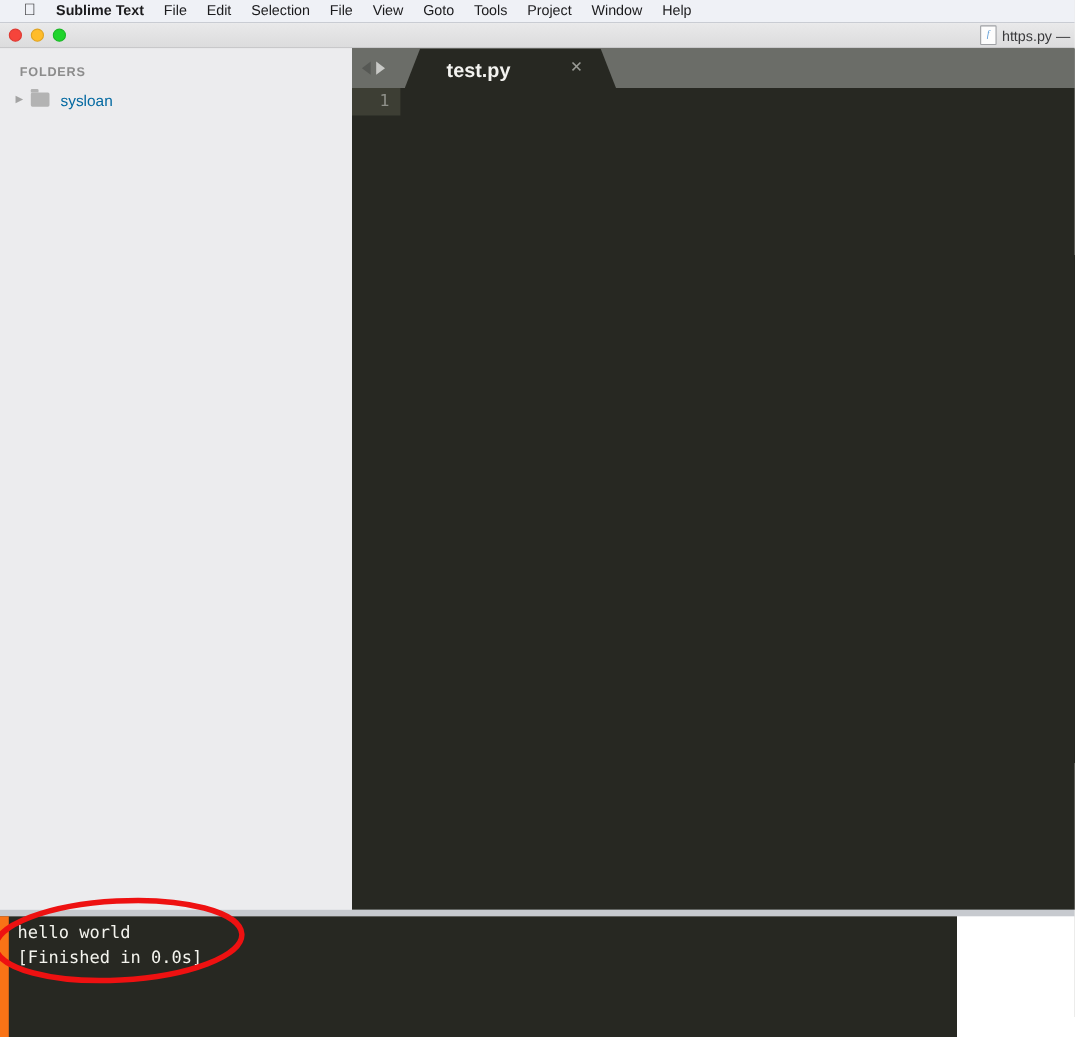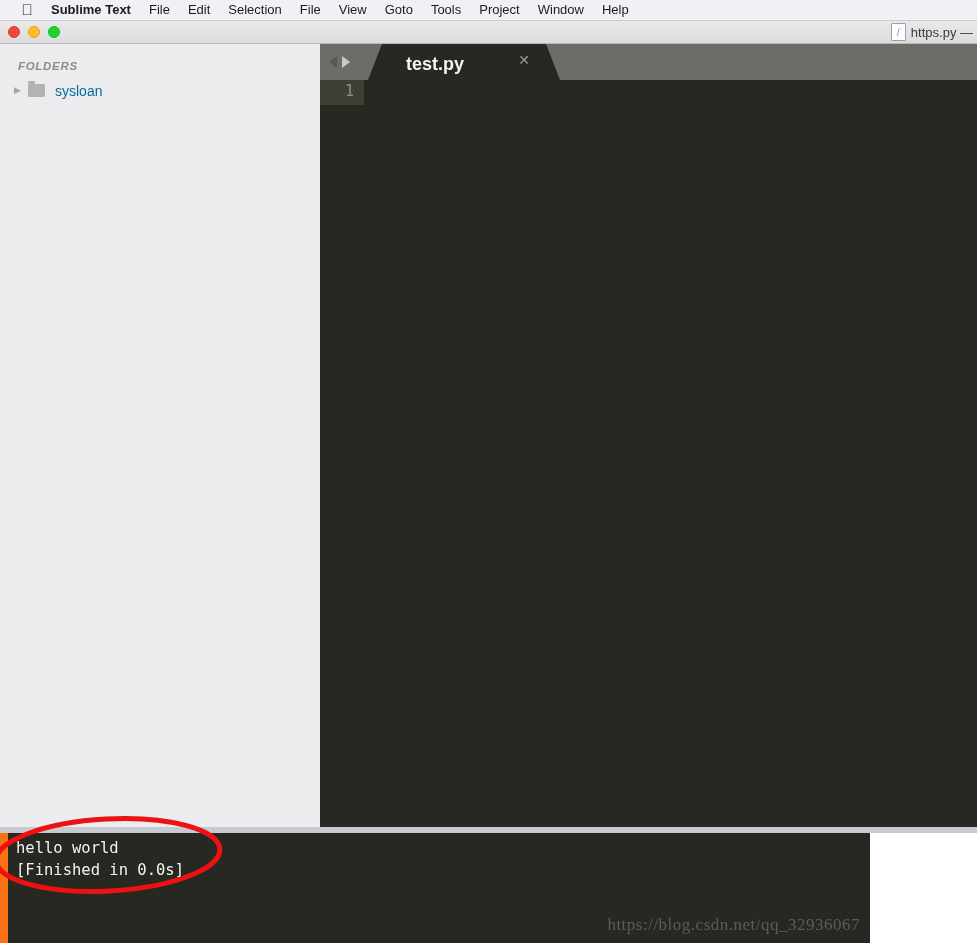--- a/index.html
+++ b/index.html
@@ -102,21 +102,20 @@
     background: #ececee;
     box-sizing: border-box;
   }
   #folders-header {
     position: absolute;
     left: 18px; top: 16px;
     font-size: 11.5px;
     font-weight: bold;
     letter-spacing: 0.7px;
     color: #8c8c8c;
-    font-style: italic;
   }
   .tree-row {
     position: absolute;
     left: 0; top: 36px;
     width: 320px; height: 21px;
     display: flex;
     align-items: center;
     box-sizing: border-box;
     padding-left: 14px;
   }
@@ -349,18 +348,17 @@
     </div>
   </div>
 
 </div>
 
 <div id="separator"></div>
 
 <div id="console">
   <div id="console-text">hello world
 [Finished in 0.0s]</div>
-  <div id="watermark">https://blog.csdn.net/qq_32936067</div>
 </div>
 
 <svg id="annotation" viewBox="0 0 240 90" xmlns="http://www.w3.org/2000/svg">
   <ellipse cx="108" cy="43" rx="112" ry="36" fill="none" stroke="#ee1111" stroke-width="5" transform="rotate(-3 108 43)"></ellipse>
 </svg>
 
 </body></html>

